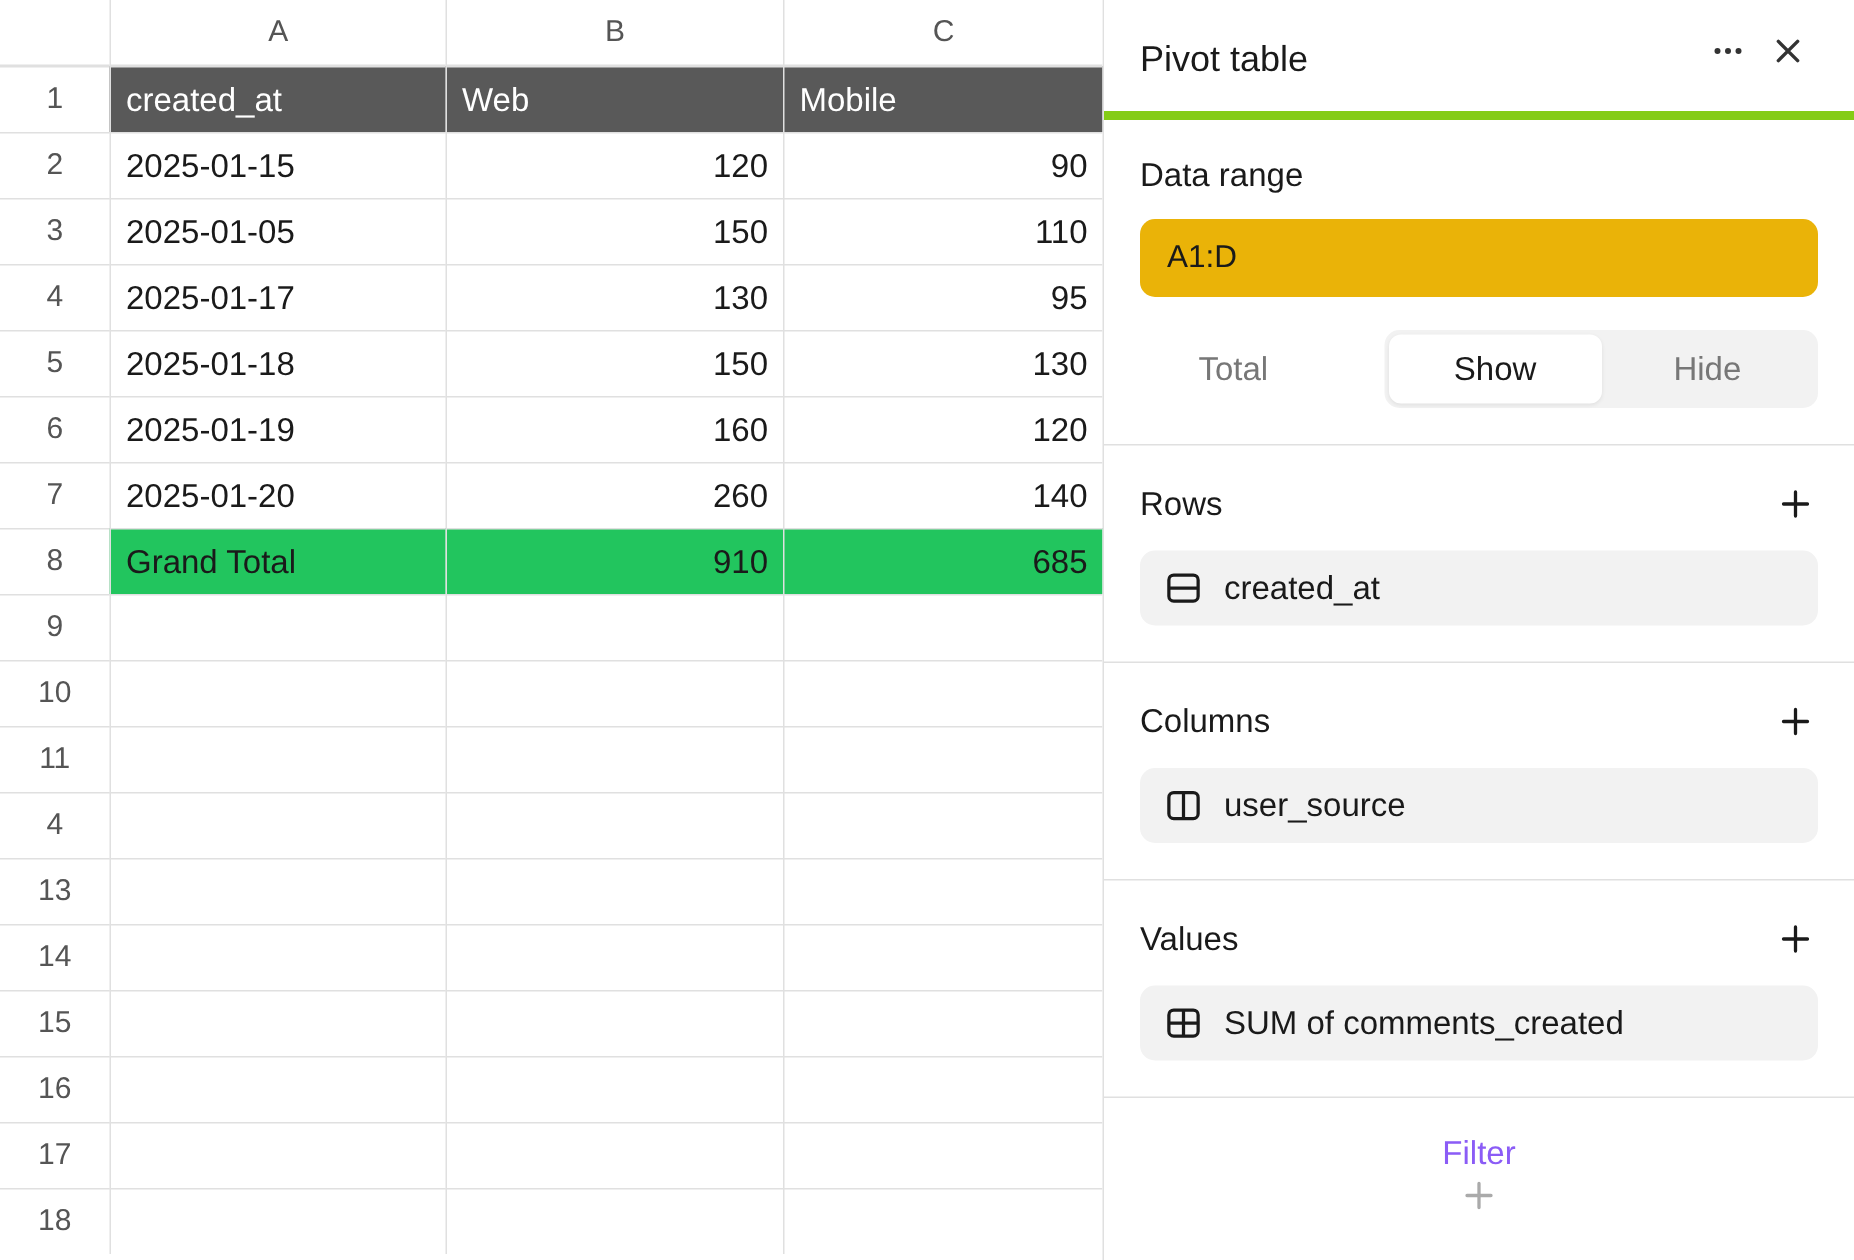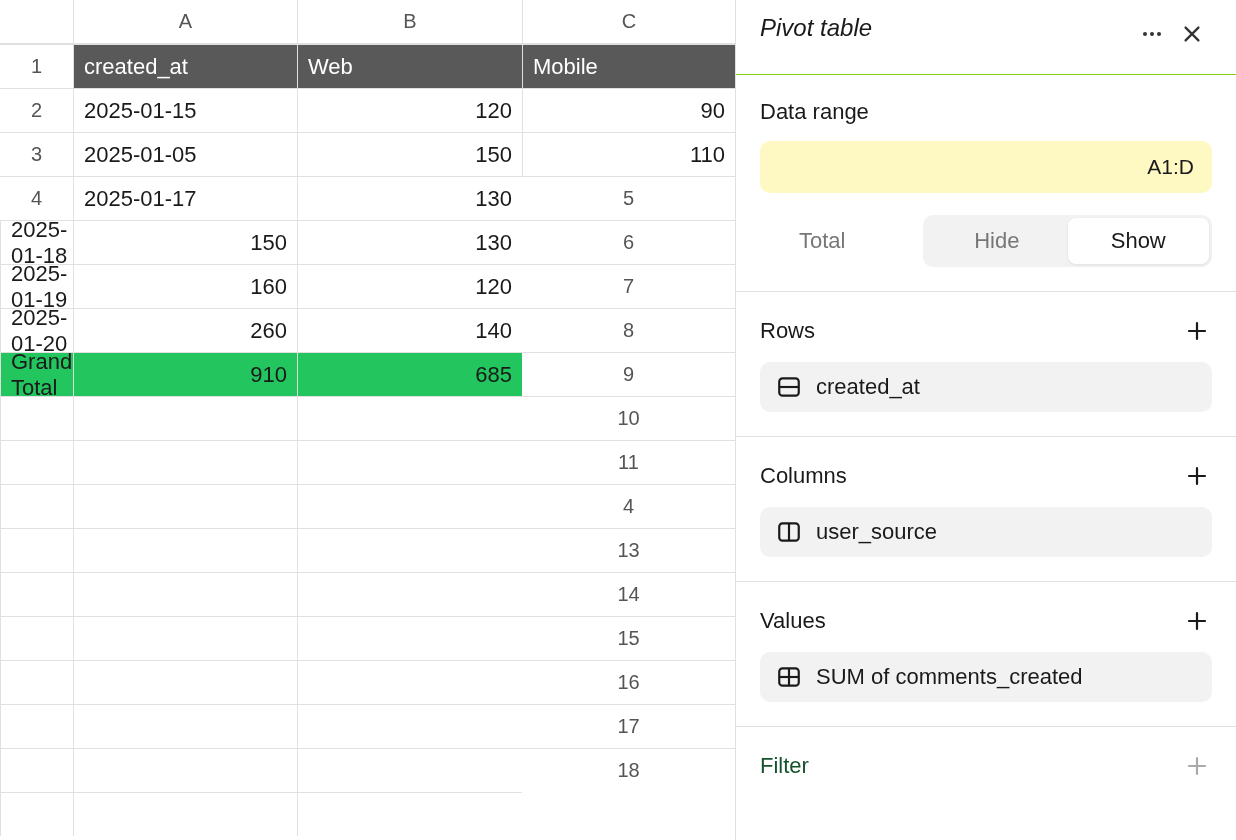--- a/index.html
+++ b/index.html
@@ -12,40 +12,40 @@
   .corner { height: 44px; border-bottom: 1px solid #e0e0e0; background: #fff; }
   .colhdr { height: 44px; display:flex; align-items:center; justify-content:center; font-size: 20px; color:#555; border-left:1px solid #e0e0e0; border-bottom:1px solid #e0e0e0; background:#fff; }
   .rowhdr { height: 44px; display:flex; align-items:center; justify-content:center; font-size: 20px; color:#555; border-top:1px solid #e0e0e0; background:#fff; }
   .cell { height: 44px; border-top:1px solid #e0e0e0; border-left:1px solid #e0e0e0; display:flex; align-items:center; font-size:22px; padding:0 10px; }
   .cell.head { background:#595959; color:#fff; }
   .cell.num { justify-content:flex-end; }
   .cell.total { background:#22c55e; }
 
   
   .panel { width: 501px; border-left:1px solid #e0e0e0; display:flex; flex-direction:column; background:#fff; }
-  .panel-header { display:flex; align-items:flex-start; padding: 14px 24px 20px 24px; border-bottom:1px solid #84cc16;font-style:italic; }
+  .panel-header { display:flex; align-items:flex-end; padding: 14px 24px 20px 24px; border-bottom:6px solid #84cc16; }
   .panel-title { font-size: 24px; font-weight:500; flex:1; }
   .icon-btn { width:40px; height:40px; display:flex; align-items:center; justify-content:center; cursor:pointer; border-radius:6px; }
 
   .section { padding: 24px; border-bottom:1px solid #e0e0e0; }
   .section-title { font-size: 22px; font-weight:500; margin-bottom: 16px; display:flex; align-items:center; }
   .section-title .spacer { flex:1; }
-  .range-input { width:100%; background:#fef9c3; border:none; border-radius:10px; padding:14px 18px; font-size:21px; color:#1a1a1a;text-align:right; }
+  .range-input { width:100%; background:#eab308; border:none; border-radius:10px; padding:14px 18px; font-size:21px; color:#1a1a1a; }
   .total-row { display:flex; align-items:center; margin-top:22px; gap:4px;margin-left:39px; }
   .total-label { font-size:22px; color:#777; flex:0 0 auto; width:120px; }
   .segmented { flex:1; display:flex; background:#f2f2f2; border-radius:10px; padding:3px; }
   .seg-btn { flex:1; text-align:center; padding:10px 0; font-size:22px; border-radius:8px; cursor:pointer; color:#777; }
   .seg-btn.active { background:#fff; color:#1a1a1a; box-shadow: 0 1px 3px rgba(0,0,0,0.08); }
 
   .pill { background:#f2f2f2; border-radius:10px; padding:12px 16px; display:flex; align-items:center; gap:14px; font-size:22px; }
   .pill svg { flex:0 0 auto; }
 
   .add-btn { width:30px; height:30px; display:flex; align-items:center; justify-content:center; cursor:pointer; }
 
-  .filter-section .section-title { color:#14532d; }
+  .filter-section .section-title { color:#8b5cf6;flex-direction:column; }
   .filter-section .add-btn svg path { stroke:#aaa; }
 </style>
 </head>
 <body>
 
 <div class="app">
   <div class="sheet">
     <div class="grid" id="grid">
         <div class="corner"></div>
         <div class="colhdr">A</div>
@@ -59,20 +59,21 @@
         <div class="cell">2025-01-15</div>
         <div class="cell num">120</div>
         <div class="cell num">90</div>
         <div class="rowhdr">3</div>
         <div class="cell">2025-01-05</div>
         <div class="cell num">150</div>
         <div class="cell num">110</div>
         <div class="rowhdr">4</div>
         <div class="cell">2025-01-17</div>
         <div class="cell num">130</div>
+        <div class="cell num">95</div>
         <div class="rowhdr">5</div>
         <div class="cell">2025-01-18</div>
         <div class="cell num">150</div>
         <div class="cell num">130</div>
         <div class="rowhdr">6</div>
         <div class="cell">2025-01-19</div>
         <div class="cell num">160</div>
         <div class="cell num">120</div>
         <div class="rowhdr">7</div>
         <div class="cell">2025-01-20</div>
@@ -141,22 +142,22 @@
           </svg>
       </div>
     </div>
 
     <div class="section">
       <div class="section-title">Data range</div>
       <input class="range-input" value="A1:D" style="">
       <div class="total-row">
         <div class="total-label">Total</div>
         <div class="segmented">
+          <div class="seg-btn active">Show</div>
           <div class="seg-btn">Hide</div>
-          <div class="seg-btn active">Show</div>
         </div>
       </div>
     </div>
 
     <div class="section">
       <div class="section-title">
         <span>Rows</span>
         <span class="spacer"></span>
         <span class="add-btn">
           <svg width="24" height="24" viewBox="0 0 24 24">

